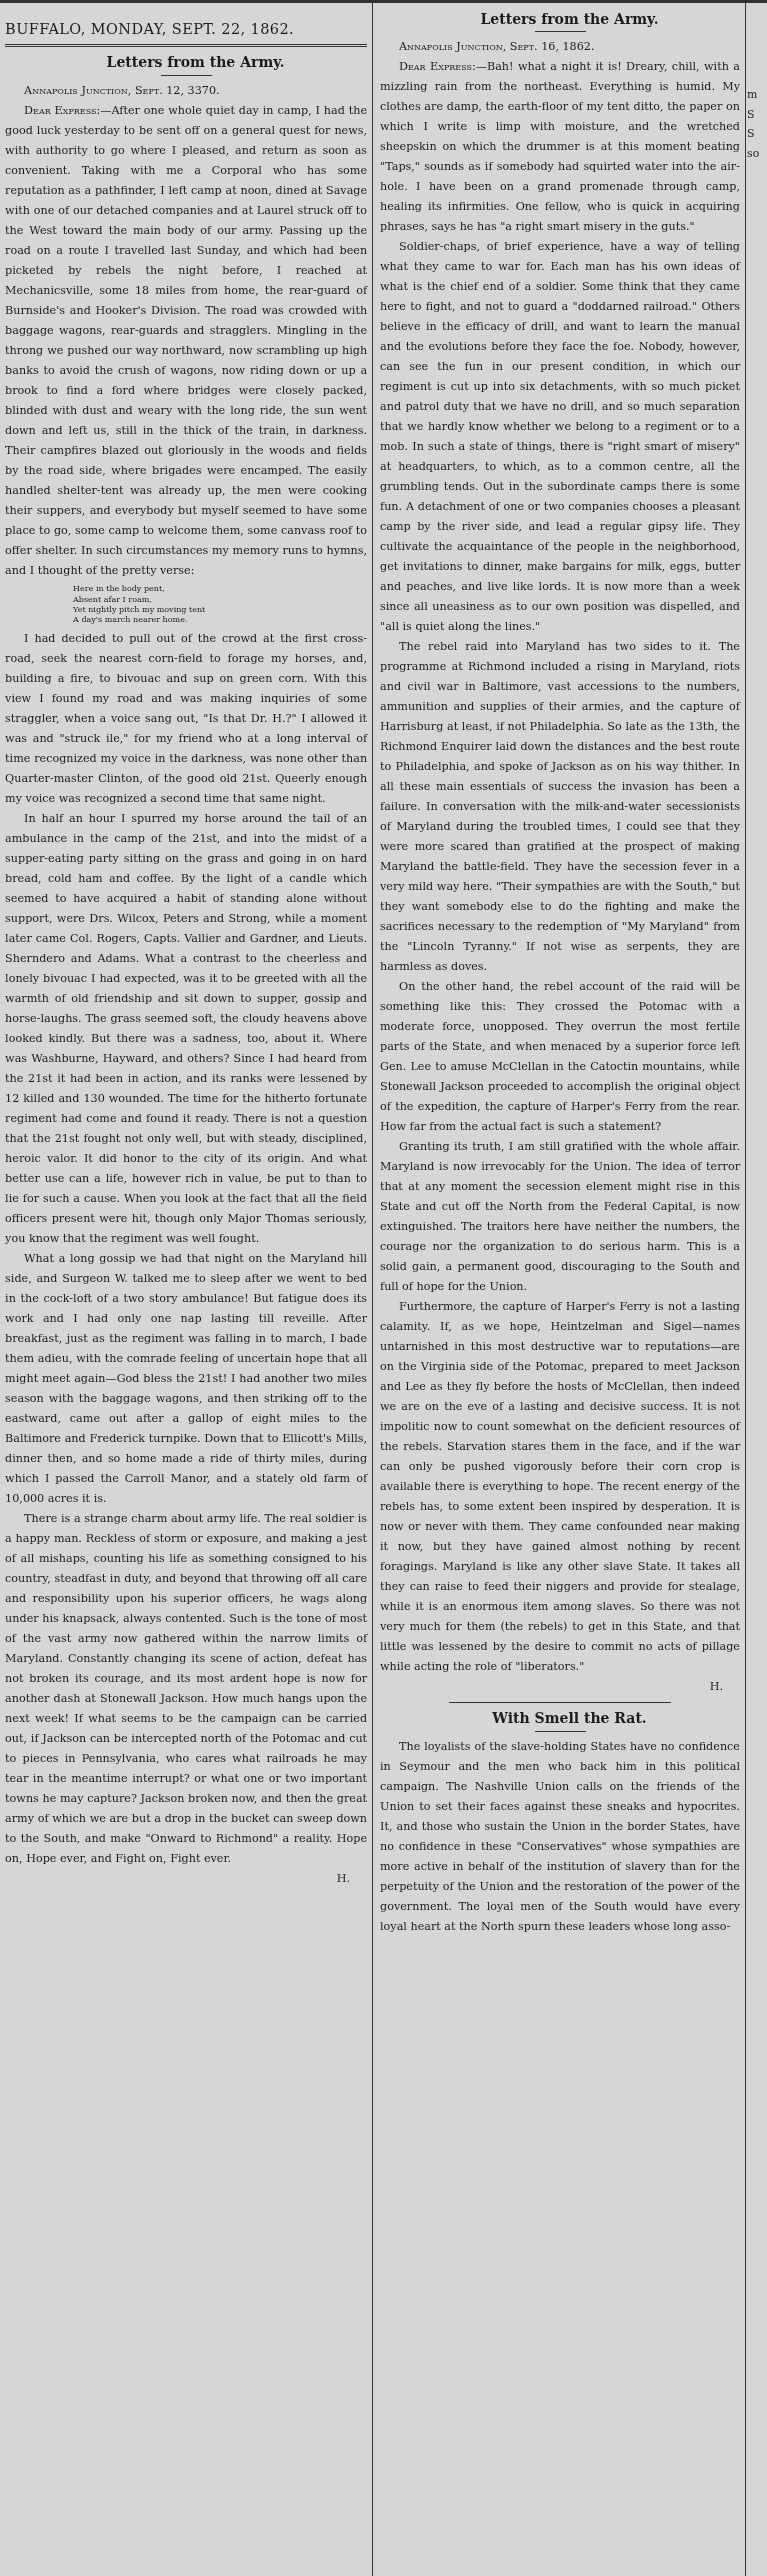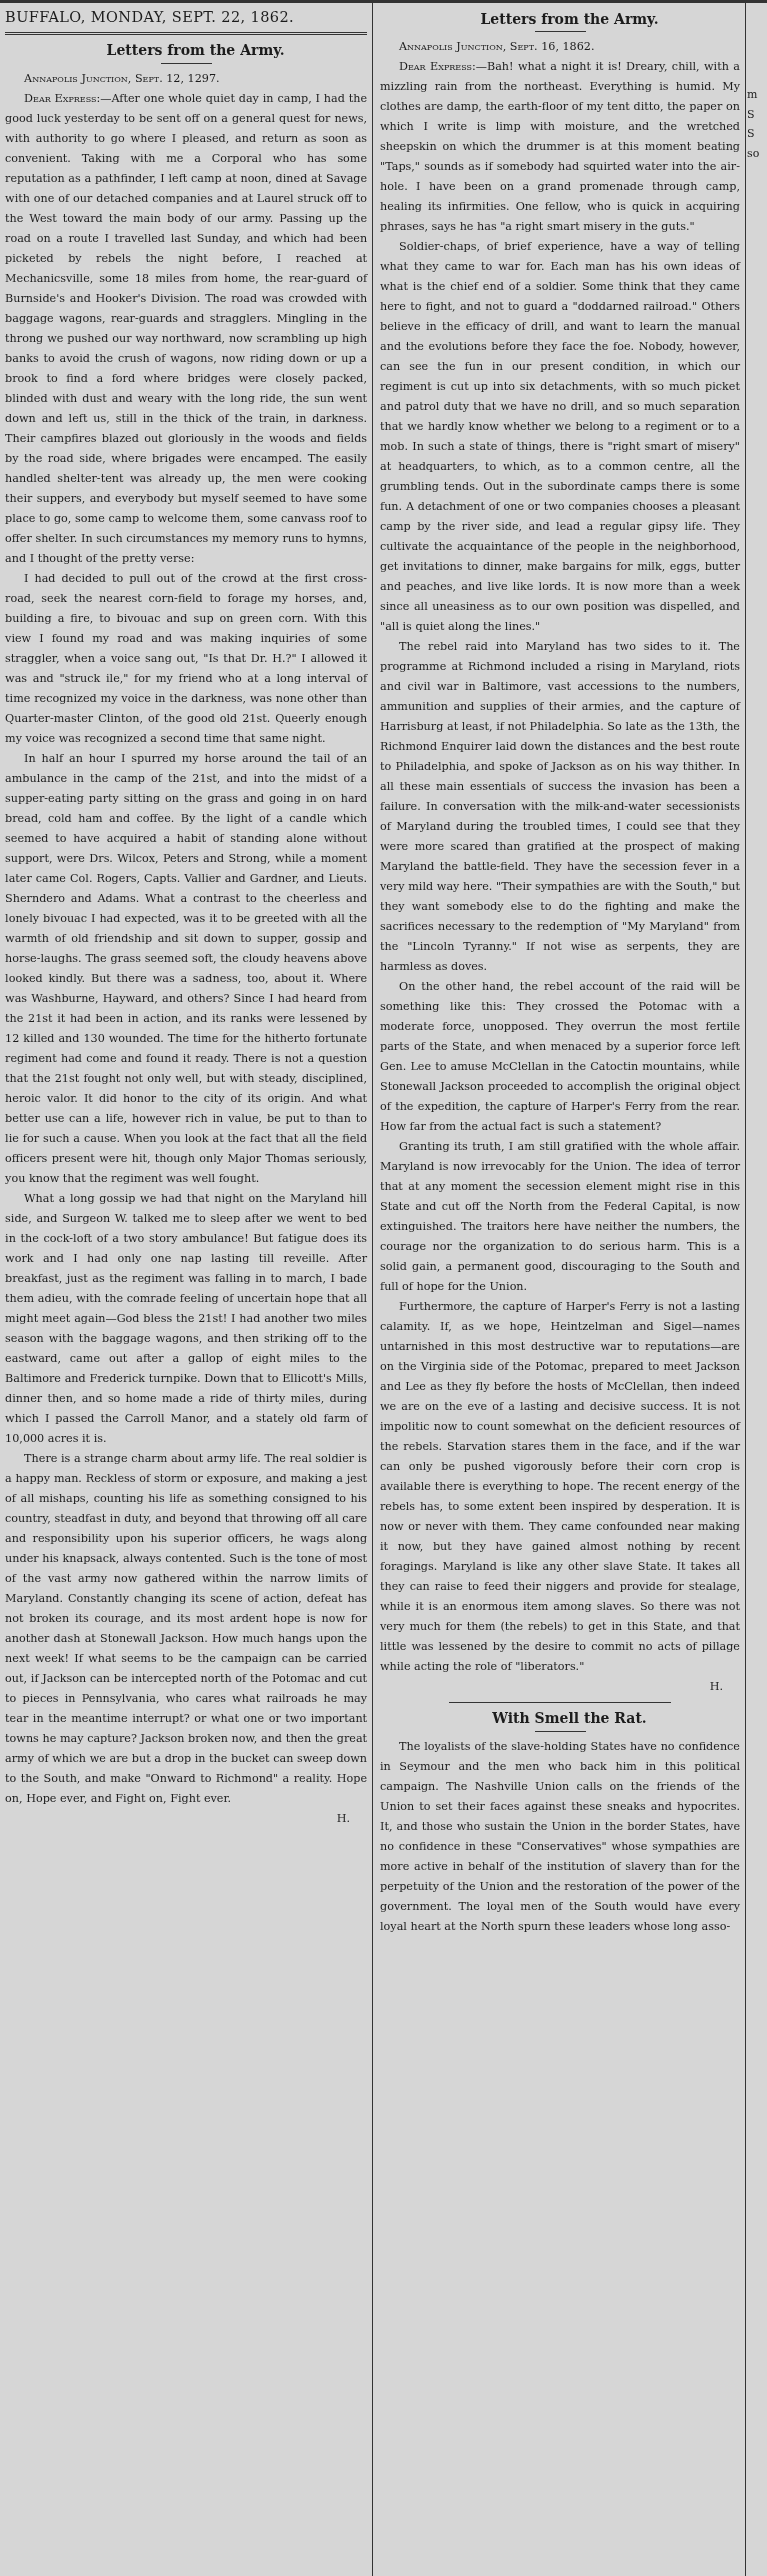--- a/index.html
+++ b/index.html
@@ -1,21 +1,21 @@
 <!DOCTYPE html>
 <html style="font-size:13.6px"><head>
 <meta charset="utf-8">
 <style>
   html,body{margin:0;padding:0;background:#d4d4d4;}
   body{width:768px;height:2576px;overflow:hidden;font-family:"DejaVu Serif",serif;color:#1c1c1c;}
   .page{position:relative;width:768px;height:2576px;background:#d6d6d6;}
   .topline{position:absolute;left:0;top:0;width:768px;height:2.6px;background:#333;}
   .col{position:absolute;top:0;font-size:11.2px;line-height:20px;text-align:justify;}
   .col p{margin:0;text-indent:19px;}
-  .colL{left:5.1px;width:362px;}
+  .colL{left:5.1px;width:362px;margin-top:12px;}
   .colR{left:380px;width:360px;}
   .vline{position:absolute;top:0;width:1.3px;height:2576px;background:#333;}
   .head{font-weight:bold;text-align:center;font-size:14px;text-indent:0;margin:0;}
   .shortrule{width:51px;height:0.9px;background:#333;margin:2.6px auto 5.1px auto;}
   .dateline{text-indent:0;padding-right:6.8px;}
   .sc{font-variant:small-caps;}
   .poem{font-size:8px;line-height:10.2px;padding-left:68px;margin:3.4px 0;text-indent:0;text-align:left;}
   .sig{text-align:right;padding-right:17px;}
   .edge{position:absolute;left:747px;top:0;width:20.5px;height:2576px;overflow:hidden;font-size:11px;line-height:19.6px;color:#222;}
 </style>
@@ -25,22 +25,28 @@
 <div class="page">
   <div class="topline"></div>
 
   <div class="col colL">
     <div style="height:6.8px"></div>
     <div style="font-size:14.5px;letter-spacing:0.4px;white-space:nowrap;text-align:left;">BUFFALO, MONDAY, SEPT. 22, 1862.</div>
     <div style="height:0.9px;background:#333;margin:5.1px 0 1.7px 0;"></div>
     <div style="height:0.9px;background:#333;margin:0 0 5.1px 0;"></div>
     <p class="head">Letters from the Army.</p>
     <div class="shortrule"></div>
-    <p class="dateline sc">Annapolis Junction, Sept. 12, 1297.</p>
+    <p class="dateline sc">Annapolis Junction, Sept. 12, 3370.</p>
     <p><span class="sc">Dear Express:</span><span>—After one whole quiet day in camp, I had the good luck yesterday to be sent off on a general quest for news, with authority to go where I pleased, and return as soon as convenient. Taking with me a Corporal who has some reputation as a pathfinder, I left camp at noon, dined at Savage with one of our detached companies and at Laurel struck off to the West toward the main body of our army. Passing up the road on a route I travelled last Sunday, and which had been picketed by rebels the night before, I reached at Mechanicsville, some 18 miles from home, the rear-guard of Burnside's and Hooker's Division. The road was crowded with baggage wagons, rear-guards and stragglers. Mingling in the throng we pushed our way northward, now scrambling up high banks to avoid the crush of wagons, now riding down or up a brook to find a ford where bridges were closely packed, blinded with dust and weary with the long ride, the sun went down and left us, still in the thick of the train, in darkness. Their campfires blazed out gloriously in the woods and fields by the road side, where brigades were encamped. The easily handled shelter-tent was already up, the men were cooking their suppers, and everybody but myself seemed to have some place to go, some camp to welcome them, some canvass roof to offer shelter. In such circumstances my memory runs to hymns, and I thought of the pretty verse:</span></p>
+    <div class="poem">
+      <div>Here in the body pent,</div>
+      <div>Absent afar I roam,</div>
+      <div>Yet nightly pitch my moving tent</div>
+      <div>A day's march nearer home.</div>
+    </div>
     <p>I had decided to pull out of the crowd at the first cross-road, seek the nearest corn-field to forage my horses, and, building a fire, to bivouac and sup on green corn. With this view I found my road and was making inquiries of some straggler, when a voice sang out, "Is that Dr. H.?" I allowed it was and "struck ile," for my friend who at a long interval of time recognized my voice in the darkness, was none other than Quarter-master Clinton, of the good old 21st. Queerly enough my voice was recognized a second time that same night.</p>
     <p>In half an hour I spurred my horse around the tail of an ambulance in the camp of the 21st, and into the midst of a supper-eating party sitting on the grass and going in on hard bread, cold ham and coffee. By the light of a candle which seemed to have acquired a habit of standing alone without support, were Drs. Wilcox, Peters and Strong, while a moment later came Col. Rogers, Capts. Vallier and Gardner, and Lieuts. Sherndero and Adams. What a contrast to the cheerless and lonely bivouac I had expected, was it to be greeted with all the warmth of old friendship and sit down to supper, gossip and horse-laughs. The grass seemed soft, the cloudy heavens above looked kindly. But there was a sadness, too, about it. Where was Washburne, Hayward, and others? Since I had heard from the 21st it had been in action, and its ranks were lessened by 12 killed and 130 wounded. The time for the hitherto fortunate regiment had come and found it ready. There is not a question that the 21st fought not only well, but with steady, disciplined, heroic valor. It did honor to the city of its origin. And what better use can a life, however rich in value, be put to than to lie for such a cause. When you look at the fact that all the field officers present were hit, though only Major Thomas seriously, you know that the regiment was well fought.</p>
     <p>What a long gossip we had that night on the Maryland hill side, and Surgeon W. talked me to sleep after we went to bed in the cock-loft of a two story ambulance! But fatigue does its work and I had only one nap lasting till reveille. After breakfast, just as the regiment was falling in to march, I bade them adieu, with the comrade feeling of uncertain hope that all might meet again—God bless the 21st! I had another two miles season with the baggage wagons, and then striking off to the eastward, came out after a gallop of eight miles to the Baltimore and Frederick turnpike. Down that to Ellicott's Mills, dinner then, and so home made a ride of thirty miles, during which I passed the Carroll Manor, and a stately old farm of 10,000 acres it is.</p>
     <p>There is a strange charm about army life. The real soldier is a happy man. Reckless of storm or exposure, and making a jest of all mishaps, counting his life as something consigned to his country, steadfast in duty, and beyond that throwing off all care and responsibility upon his superior officers, he wags along under his knapsack, always contented. Such is the tone of most of the vast army now gathered within the narrow limits of Maryland. Constantly changing its scene of action, defeat has not broken its courage, and its most ardent hope is now for another dash at Stonewall Jackson. How much hangs upon the next week! If what seems to be the campaign can be carried out, if Jackson can be intercepted north of the Potomac and cut to pieces in Pennsylvania, who cares what railroads he may tear in the meantime interrupt? or what one or two important towns he may capture? Jackson broken now, and then the great army of which we are but a drop in the bucket can sweep down to the South, and make "Onward to Richmond" a reality. Hope on, Hope ever, and Fight on, Fight ever.</p>
     <p class="sig">H.</p>
   </div>
 
   <div class="vline" style="left:372px"></div>
 
   <div class="col colR">

